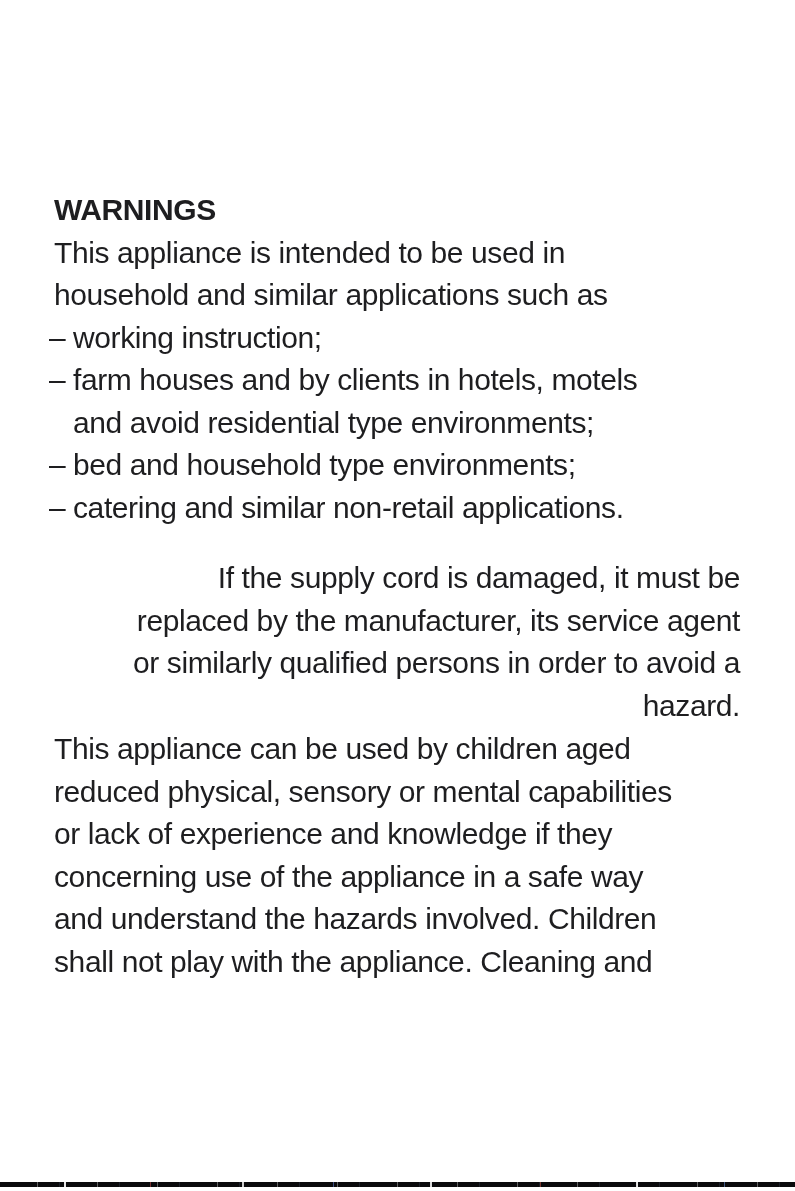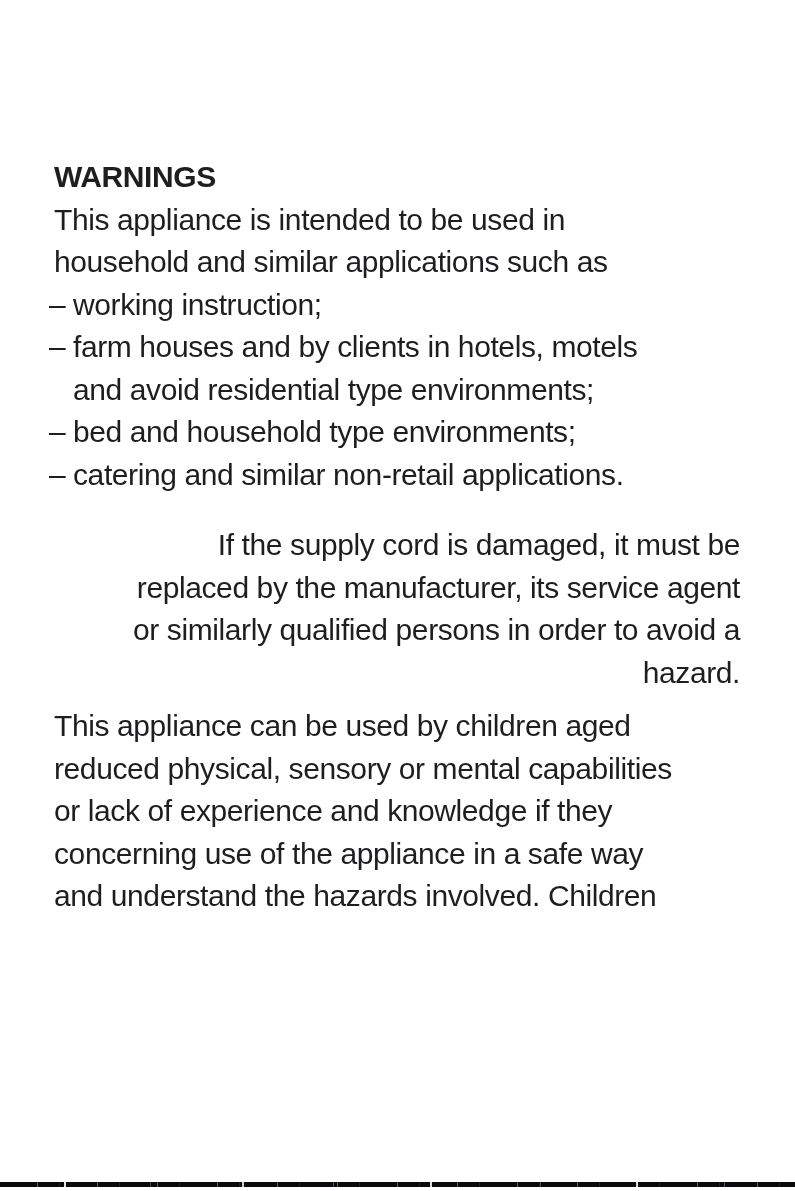--- a/index.html
+++ b/index.html
@@ -6,38 +6,38 @@
   html, body { width: 795px; height: 1191px; }
   body {
     position: relative;
     overflow: hidden;
     background: var(--bg, #ffffff);
     font-family: "Liberation Sans", sans-serif;
   }
   .doc {
     position: absolute;
     left: 54px;
-    top: 156px;
+    top: 189px;
     width: 686px;
     color: var(--text, #1e1e20);
     font-size: 30px;
     line-height: 42.5px;
     letter-spacing: -0.4px;
   }
   .heading { font-weight: bold; }
   .line { white-space: nowrap; }
   .list { }
   .li { position: relative; padding-left: 19px; }
   .li .dash {
     position: absolute;
     left: -5px;
     top: 0;
   }
   .para-cord { margin-top: 28px; text-align: right; }
-  .para-children { margin-top: 11px; }
+  .para-children { margin-top: 1px; }
   .scan-edge {
     position: absolute;
     left: 0;
     top: 1182px;
     width: 795px;
     height: 5px;
     background-color: var(--edge, #0a0a0c);
     background-image:
       linear-gradient(90deg,
         transparent 0 64px,  rgba(255,255,255,0.9) 64px 66px,
@@ -94,17 +94,18 @@
     <div class="line">or similarly qualified persons in order to avoid a</div>
     <div class="line">hazard.</div>
   </div>
 
   <div class="para-children">
     <div class="line">This appliance can be used by children aged</div>
     <div class="line">reduced physical, sensory or mental capabilities</div>
     <div class="line">or lack of experience and knowledge if they</div>
     <div class="line">concerning use of the appliance in a safe way</div>
     <div class="line">and understand the hazards involved. Children</div>
+    <div class="line">shall not play with the appliance. Cleaning and</div>
   </div>
 
 </div>
 
 <div class="scan-edge"></div>
 
 </body></html>

